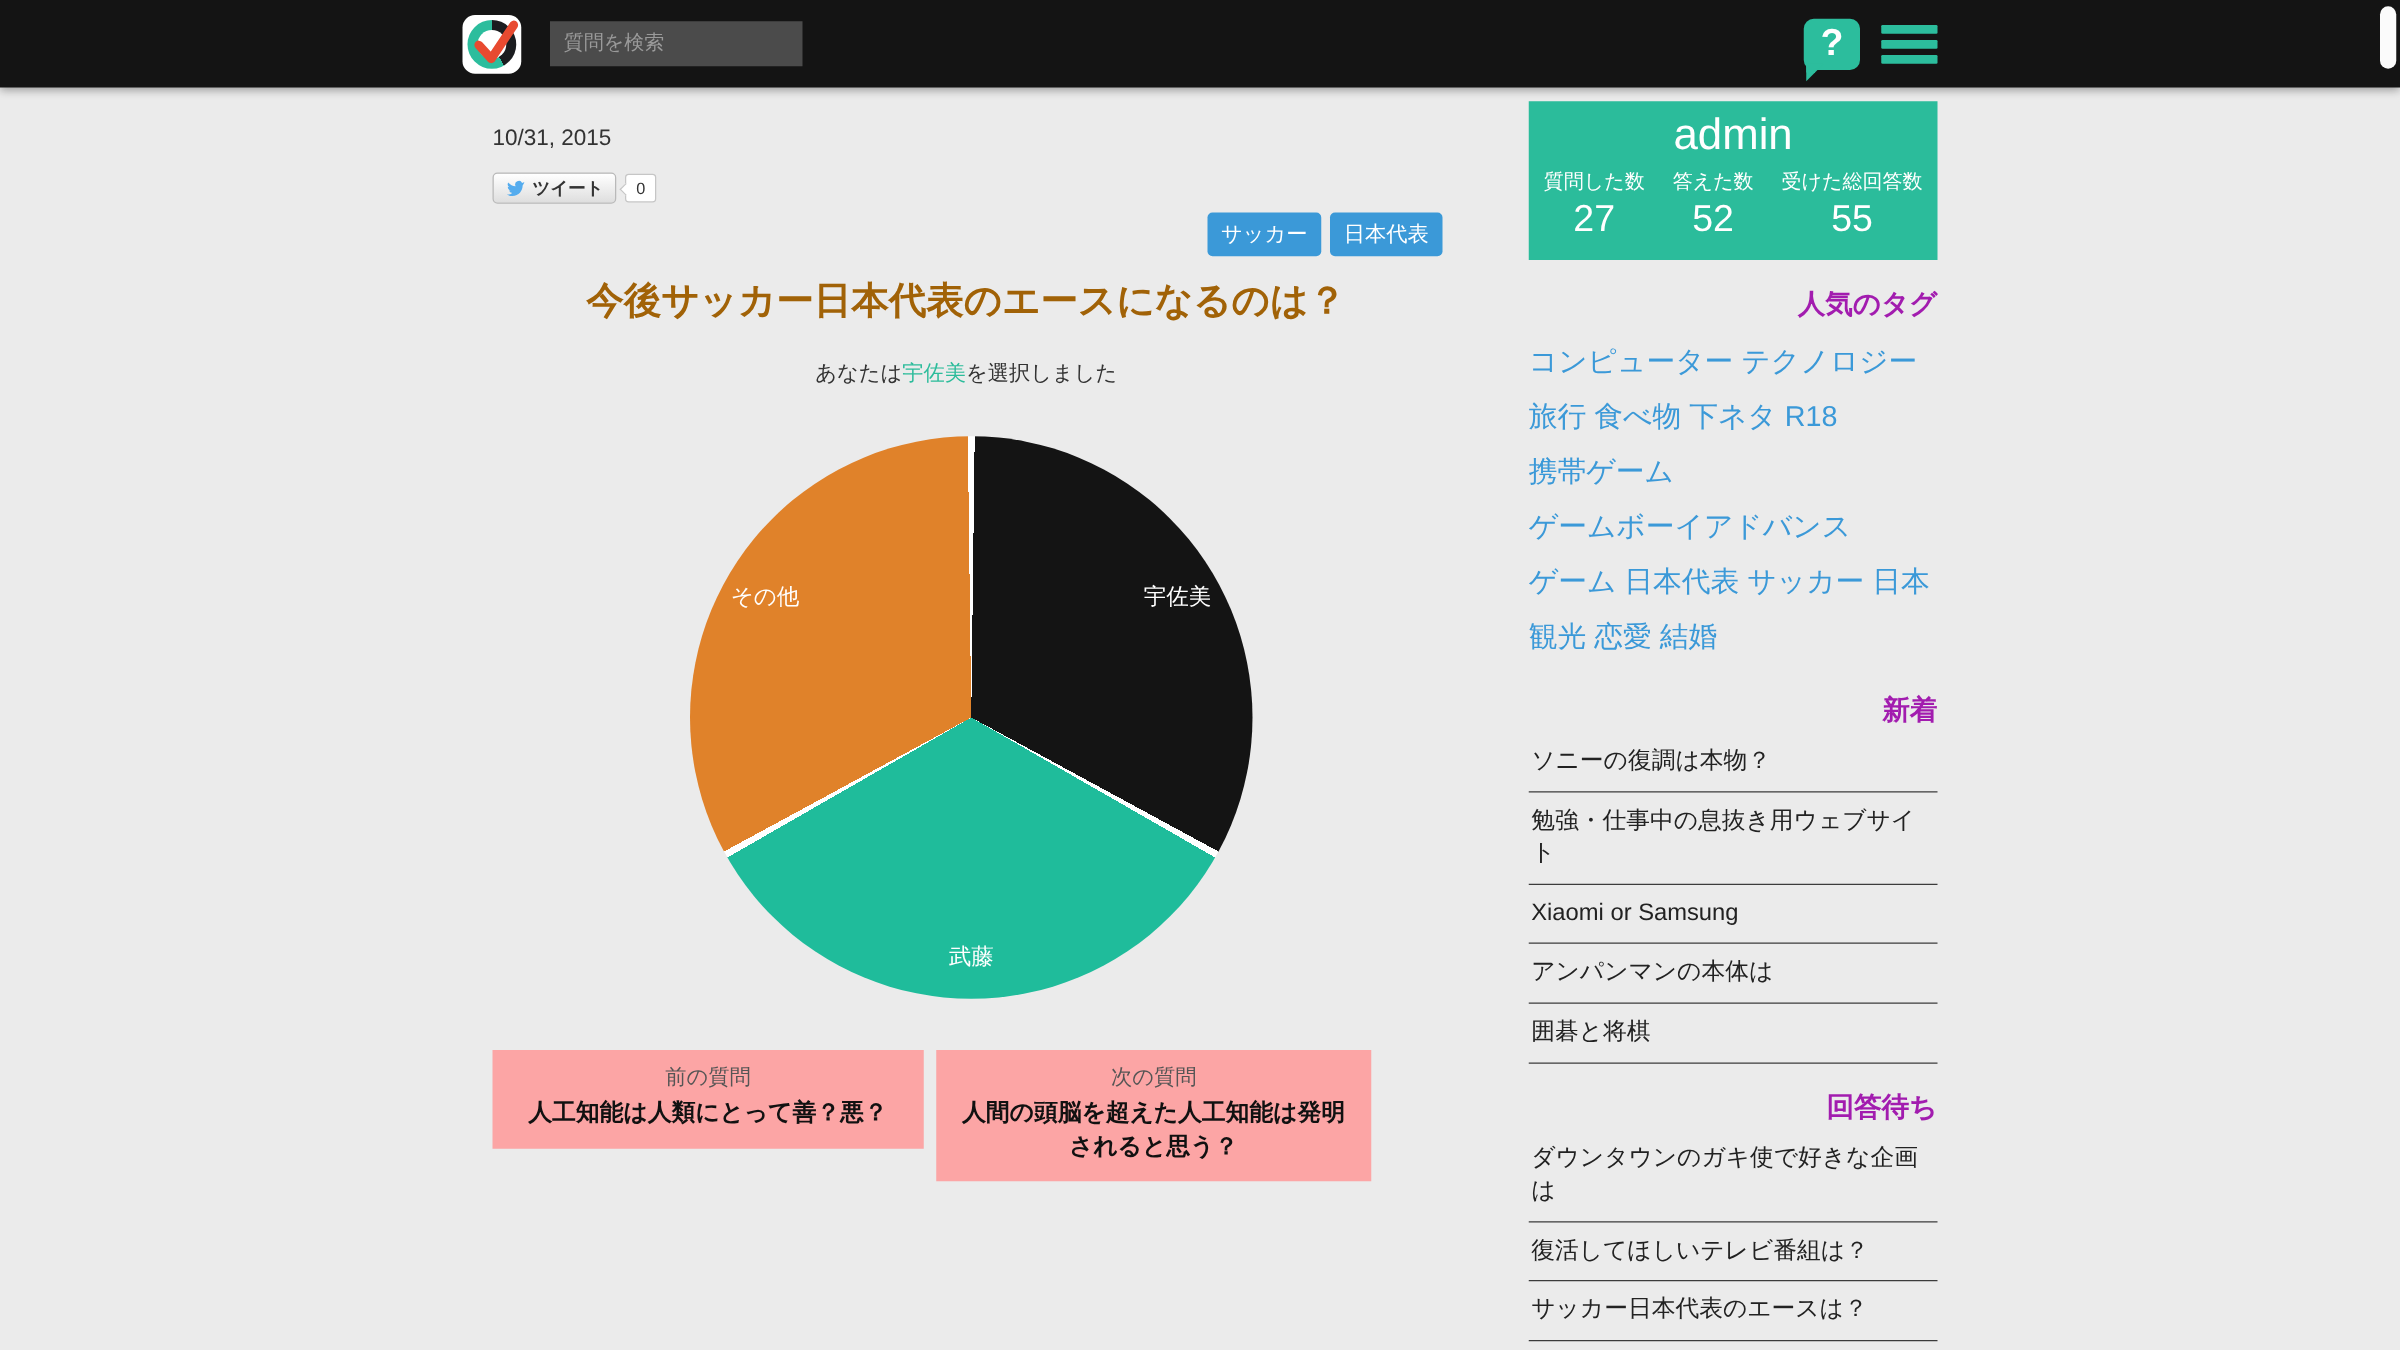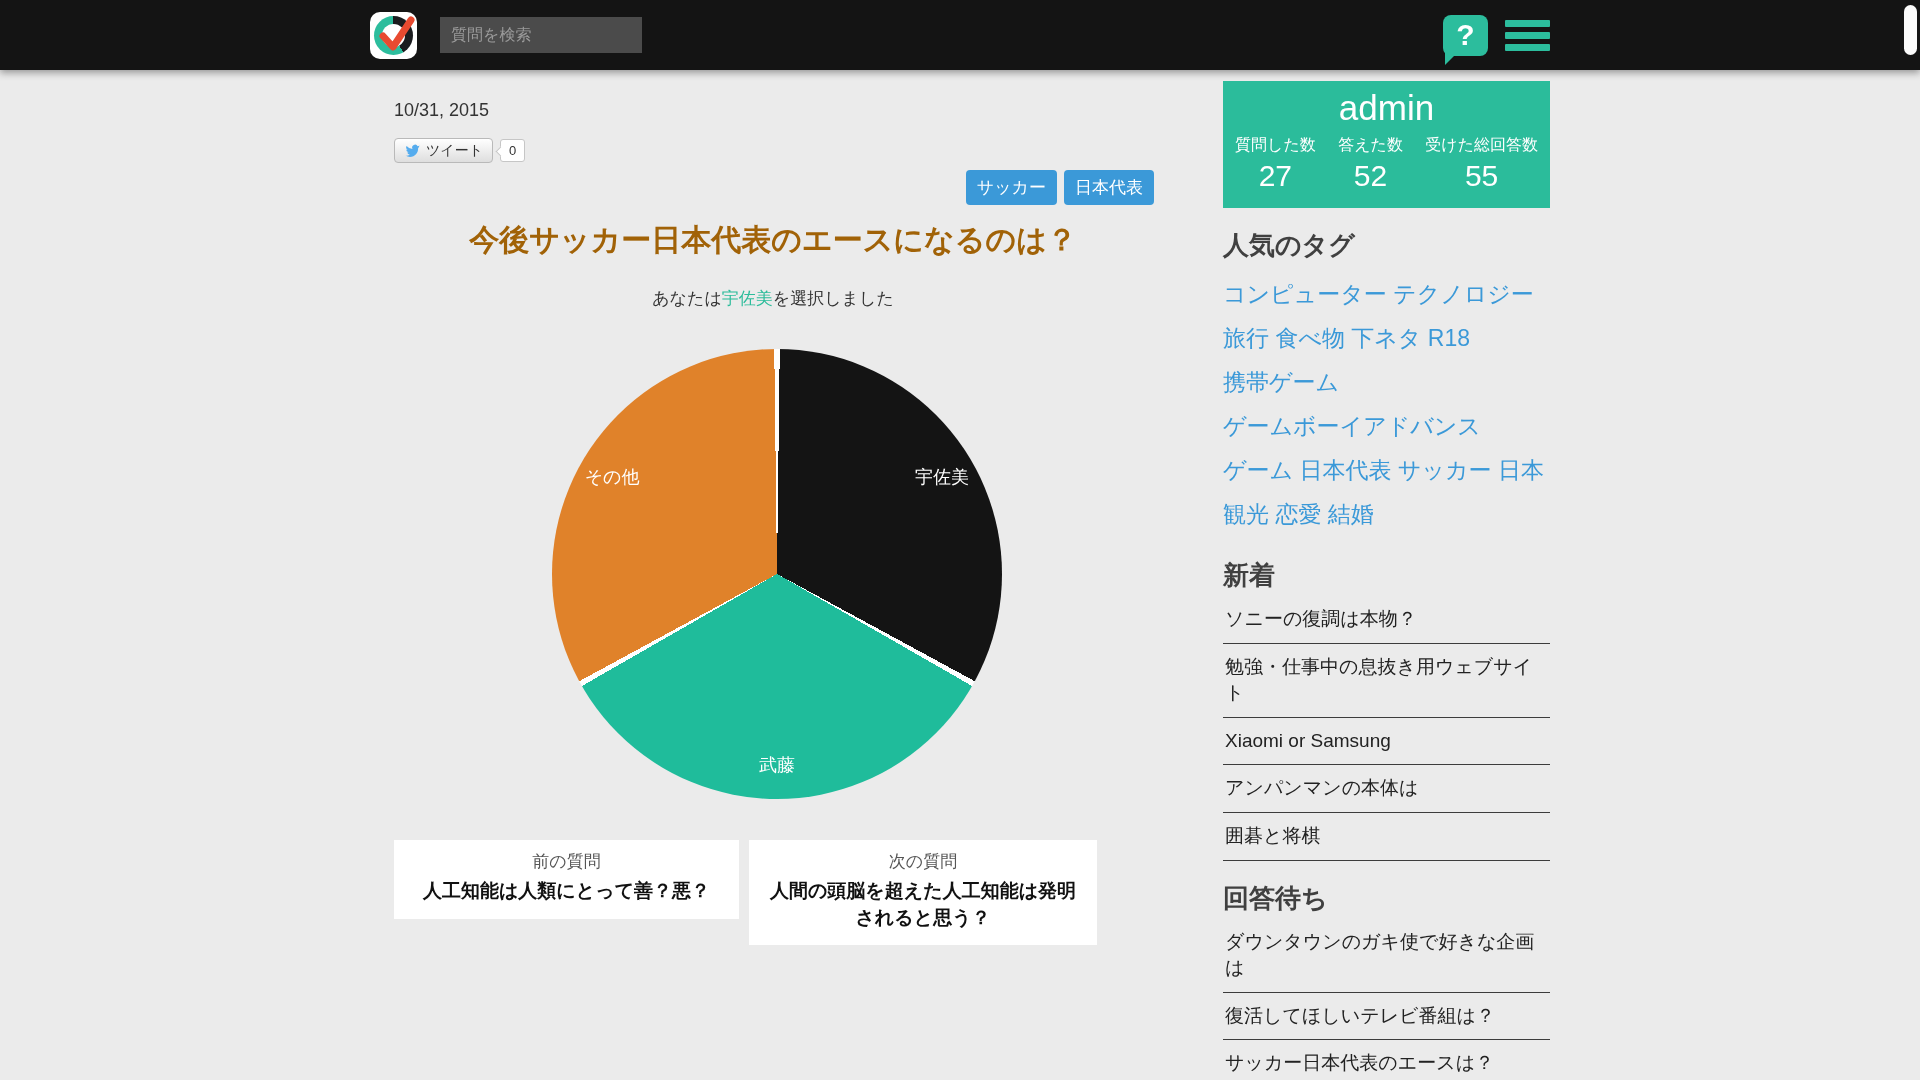--- a/index.html
+++ b/index.html
@@ -28,48 +28,48 @@
   
   .main { width:1180px; margin:0 auto; display:flex; }
   .content { width:706px; margin-right:126px;margin-left:24px; }
   .sidebar { width:348px; padding-top:11px; }
 
   
   .date { margin-top:30px; font-size:18px; color:#333; }
   .tweet-row { margin-top:17px; display:flex; align-items:center; }
   .tweet-btn { display:inline-flex; align-items:center; gap:5px; background:linear-gradient(#ffffff,#dedede);
                border:1px solid #b9b9b9; border-radius:4px; padding:0 9px; height:25px; font-size:14px;
-               font-weight:normal; color:#333; cursor:pointer; }
+               font-weight:bold; color:#333; cursor:pointer; }
   .tweet-count { margin-left:7px; position:relative; background:#fff; border:1px solid #c6c6c6; border-radius:3px;
                  font-size:13px; color:#333; padding:3px 8px; cursor:pointer; }
   .tweet-count::before { content:""; position:absolute; left:-4px; top:8px; width:6px; height:6px; background:#fff;
                  border-left:1px solid #c6c6c6; border-bottom:1px solid #c6c6c6; transform:rotate(45deg); }
   .tags-row { display:flex; justify-content:flex-end; gap:7px; margin:7px -57px 0 0; }
   .tag-chip { background:#3b99d8; color:#fff; font-size:17px; padding:6px 11px; border-radius:4px; cursor:pointer; }
   .q-title { margin-top:15px; padding-left:55px; text-align:center; font-size:30px; font-weight:bold; color:#a16207; }
   .q-sub { margin-top:26px; padding-left:55px; text-align:center; font-size:17px; color:#333; }
   .q-sub .sel-link { color:#2cbc9b; cursor:pointer; }
   .pie-wrap { position:relative; width:450px; height:450px; margin:39px 0 0 158px; }
   .pie { width:100%; height:100%; border-radius:50%; }
   .pie-label { position:absolute; transform:translate(-50%,-50%); color:#fff; font-size:18px; white-space:nowrap; }
   .nav-row { display:flex; gap:10px; margin-top:41px; align-items:flex-start; }
-  .nav-box { background:#ffffff; padding:10px 15px 14px; text-align:center; cursor:pointer; }
+  .nav-box { background:#fca5a5; padding:10px 15px 14px; text-align:center; cursor:pointer; }
   .nav-box.prev { width:345px; }
   .nav-box.next { width:348px; }
   .nav-label { font-size:17px; color:#555; }
   .nav-q { margin-top:5px; font-size:19px; font-weight:bold; color:#111; line-height:1.4; }
 
   
   .admin { background:#2bbc9b; color:#fff; text-align:center; padding:7px 12px 15px; }
   .admin-name { font-size:35px; }
   .admin-stats { display:flex; justify-content:space-between; margin-top:7px; }
   .admin-stat { text-align:center; }
   .stat-label { font-size:16px; }
   .stat-value { font-size:30px; margin-top:3px; }
-  .side-heading { font-size:26px; font-weight:bold; color:#404040; text-align:left; }
+  .side-heading { font-size:22px; font-weight:bold; color:#a21caf; text-align:right; }
   .h-tags { margin-top:20px; }
   .tag-cloud { margin-top:9px; font-size:23px; line-height:44px; }
   .tag-line { white-space:nowrap; }
   .tag-link { color:#3b99d8; cursor:pointer; }
   .h-new { margin-top:22px; }
   .side-list { margin-top:3px; }
   .side-item { font-size:19px; color:#222; padding:10px 2px; border-bottom:1px solid #3c3c3c; line-height:1.4; cursor:pointer; }
   .h-wait { margin-top:20px; }
 
   

